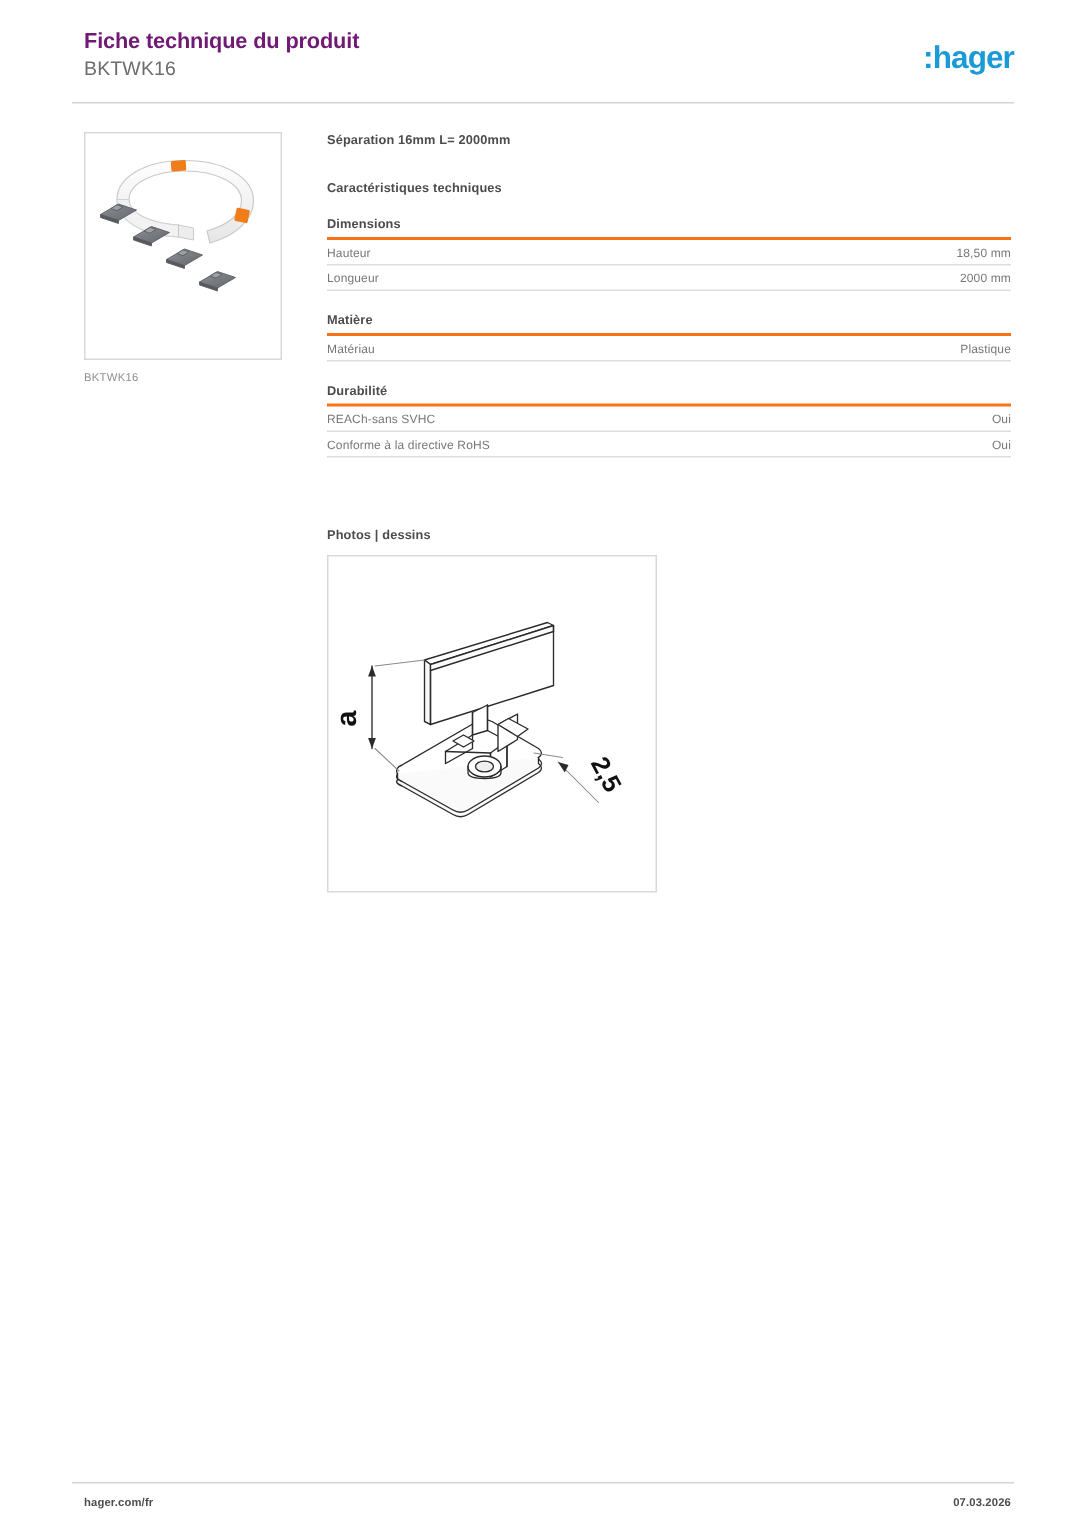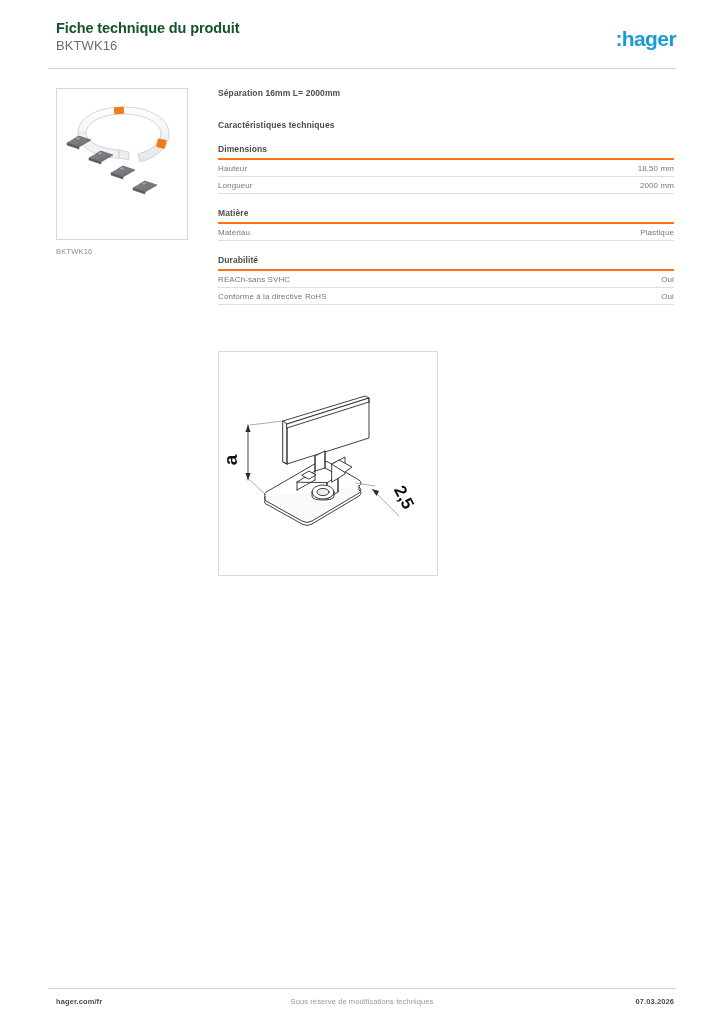--- a/index.html
+++ b/index.html
@@ -21,21 +21,21 @@
     position: absolute;
     left: 0; top: 0;
     width: 724px;
     height: 69px;
   }
   #doc-title {
     position: absolute;
     left: 56px; top: 20px;
     font-size: 14.5px;
     font-weight: bold;
-    color: #14532d;
+    color: #701a75;
     letter-spacing: -0.1px;
   }
   #product-ref {
     position: absolute;
     left: 56px; top: 38px;
     font-size: 13px;
     font-weight: normal;
     color: #6d6d6d;
     letter-spacing: 0.1px;
   }
@@ -282,20 +282,21 @@
       <span class="value">Oui</span>
     </div>
     <div class="spec-row">
       <span class="label">Conforme à la directive RoHS</span>
       <span class="value">Oui</span>
     </div>
   </div>
 </div>
 
 <div id="drawing-section">
+  <div id="drawing-title">Photos | dessins</div>
   <div id="drawing-frame">
     <svg width="218" height="223" viewBox="0 0 218 223">
       <g fill="none" stroke="#2b2b2b" stroke-width="0.9" stroke-linejoin="round" stroke-linecap="round">
 
         <path d="M64,69 L146,44 L150,46 L68,72 Z" fill="#ffffff"></path>
         <path d="M64,69 L68,72 L68,112 L64,110 Z" fill="#f7f7f7"></path>
         <path d="M68,72 L150,46 L150,50 L68,76 Z" fill="#fbfbfb"></path>
         <path d="M68,112 L68,76"></path>
         <path d="M64,110 L68,112"></path>
 
@@ -344,15 +345,14 @@
       <text x="18" y="108" transform="rotate(-90 18 108)" font-family="Liberation Sans, sans-serif" font-size="19" font-weight="bold" fill="#111111" text-anchor="middle">a</text>
 
       <text x="180" y="148" transform="rotate(62 180 148)" font-family="Liberation Sans, sans-serif" font-size="17" font-weight="bold" fill="#111111" text-anchor="middle">2,5</text>
     </svg>
   </div>
 </div>
 
 <div id="footer-rule"></div>
 <div id="footer">
   <div id="footer-link">hager.com/fr</div>
-  <div id="footer-note">Sous réserve de modifications techniques</div>
   <div id="footer-date">07.03.2026</div>
 </div>
 
 </body></html>

